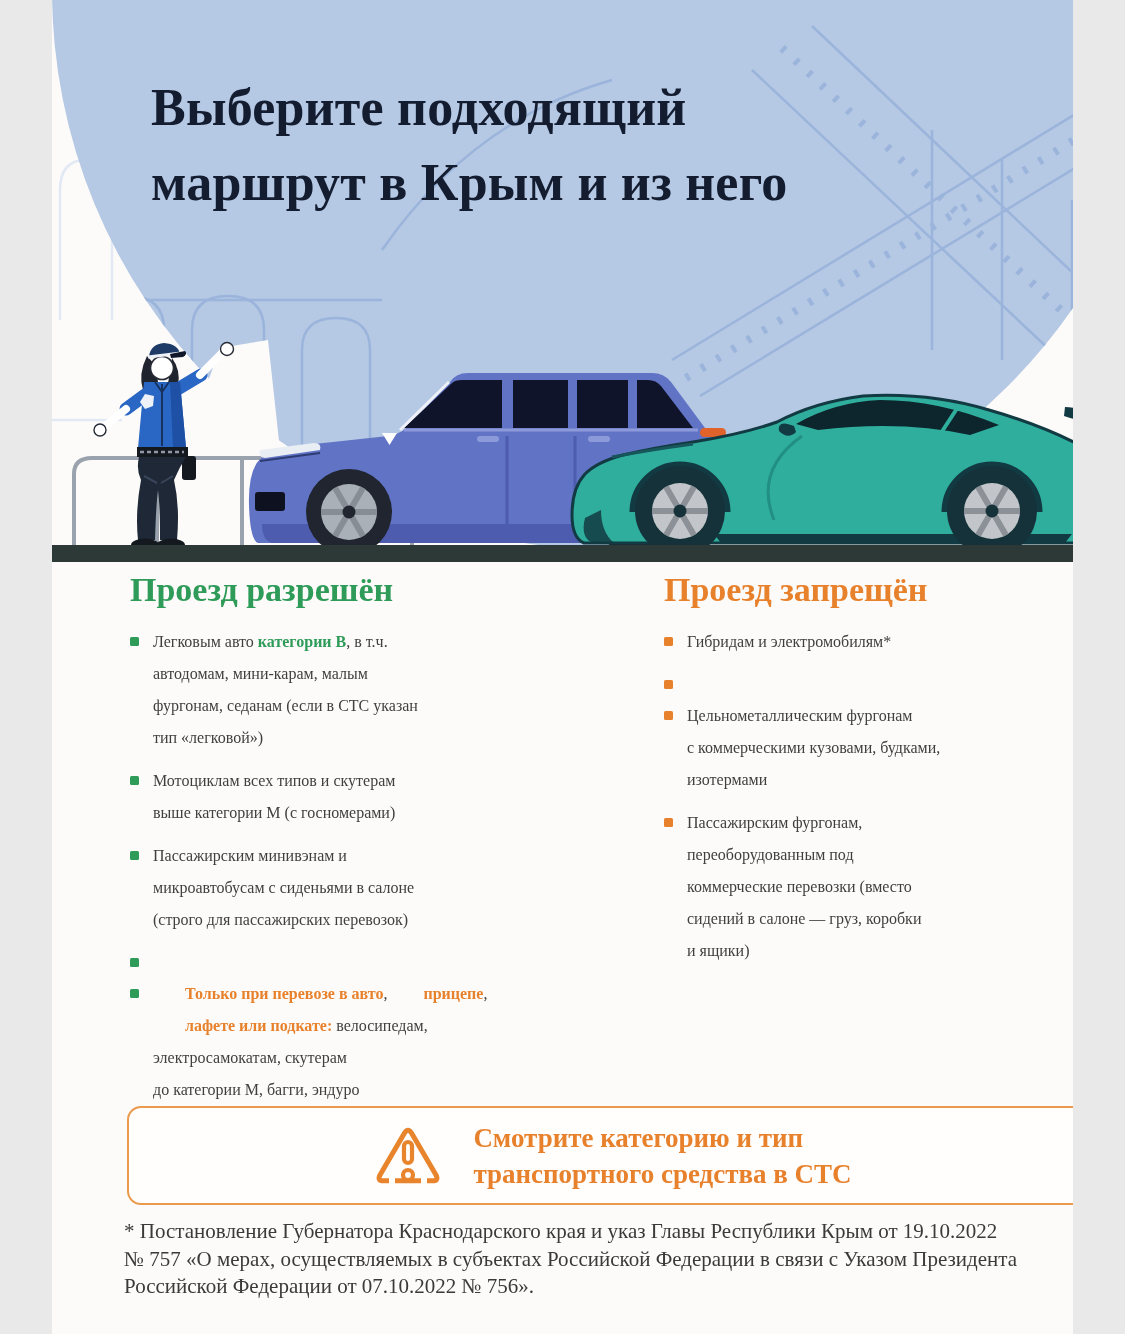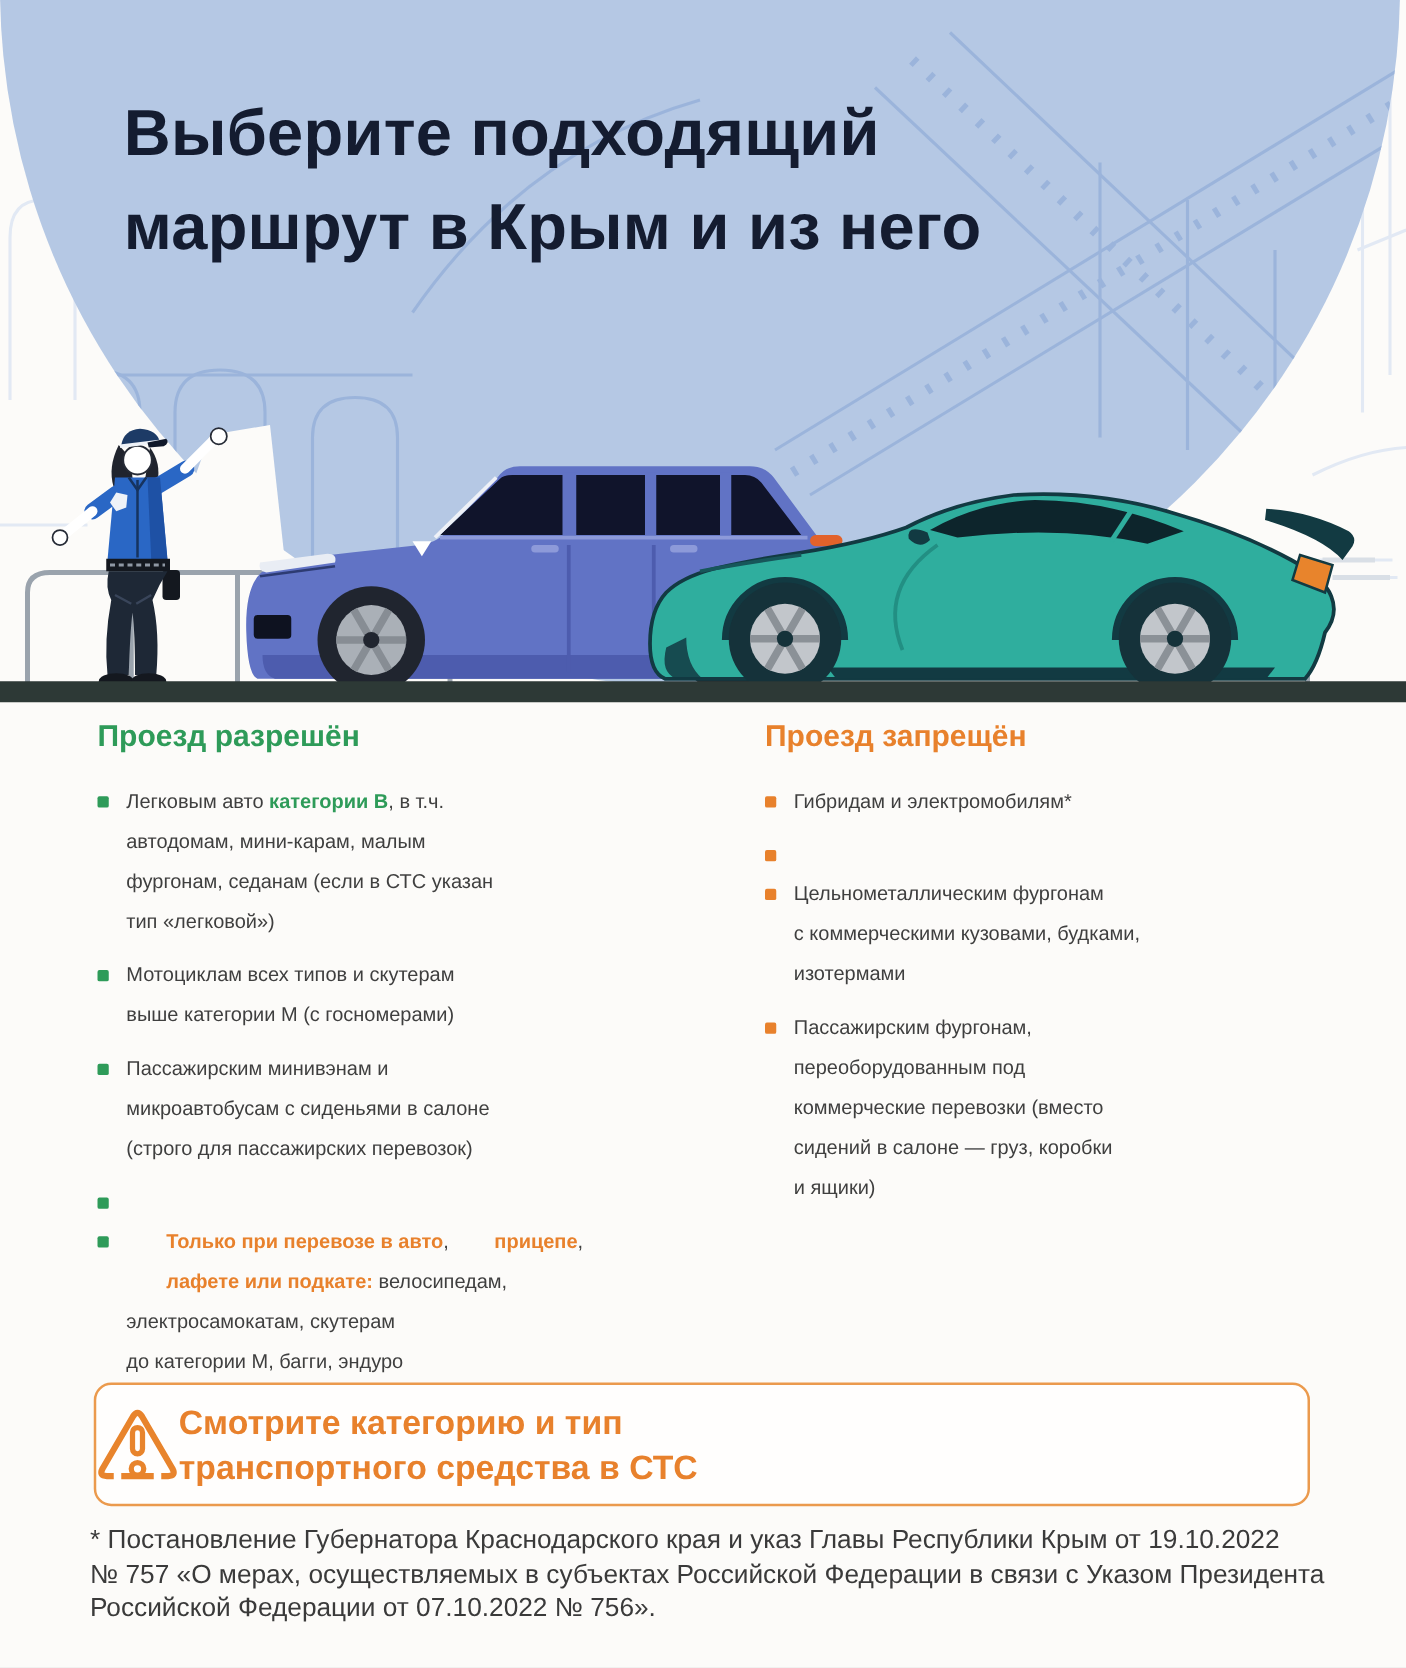--- a/index.html
+++ b/index.html
@@ -3,46 +3,46 @@
 <meta charset="utf-8">
 <style>
   :root{
     --page-bg:#fcfbf9; --accent-green:#2E9B59; --accent-orange:#E8812C;
     --title-color:#141C30; --body-color:#3F3F3F; --footnote-color:#3A3A3A;
     --notice-border:#EB9A4D; --circle-blue:#B5C8E4; --ground:#2D3936;
   }
   *{margin:0;padding:0;box-sizing:border-box}
   html,body{background:#e9e9e9}
   body{font-family:"Liberation Sans","DejaVu Sans",sans-serif;}
-  .page{position:relative;width:1125px;height:1334px;margin:0 auto;
-        background:var(--page-bg);overflow:hidden;}
+  .page{position:relative;width:1021px;height:1334px;margin:0 auto;
+        background:var(--page-bg);overflow:hidden;font-family:Liberation Serif, serif;}
   .hero{position:absolute;left:0;top:0;width:1125px;height:562px;}
   .hero svg{position:absolute;left:0;top:0;}
   .title{position:absolute;left:99px;top:70px;font-size:52px;font-weight:700;
          line-height:75px;letter-spacing:.2px;color:var(--title-color);
          white-space:pre-line;}
   .col{position:absolute;top:570px;width:488px;}
   .col.allowed{left:78px}
   .col.prohibited{left:612px}
-  .col h2{font-size:24px;line-height:40px;font-weight:700;margin:0 0 16px;}
+  .col h2{font-size:34px;line-height:40px;font-weight:700;margin:0 0 16px;}
   .col.allowed h2{color:var(--accent-green)}
   .col.prohibited h2{color:var(--accent-orange)}
   .item{display:flex;gap:14px;margin-bottom:11px;}
   .bullet{flex:none;width:9px;height:9px;margin-top:11px;border-radius:1.5px;}
   .allowed .bullet{background:var(--accent-green)}
   .prohibited .bullet{background:var(--accent-orange)}
   .item-text{font-size:16px;line-height:32px;color:var(--body-color);
              white-space:pre-line;}
   .seg-normal{color:var(--body-color);font-weight:400;}
   .seg-green-bold{color:var(--accent-green);font-weight:700;}
   .seg-orange-bold{color:var(--accent-orange);font-weight:700;margin-left:32px;}
   .notice{position:absolute;left:75px;top:1106px;width:973px;height:99px;
           border:2.5px solid var(--notice-border);border-radius:14px;
           background:#fffefd;display:flex;align-items:center;
-          justify-content:flex-start;}
+          justify-content:center;gap:32px;}
   .notice-text{font-size:27px;font-weight:700;line-height:36px;
                color:var(--accent-orange);white-space:pre-line;}
   .footnote{position:absolute;left:72px;top:1218px;width:1012px;
             font-size:21px;line-height:27.5px;color:var(--footnote-color);
             white-space:pre-line;}
 </style>
 </head>
 <body>
 
 <div class="page">

